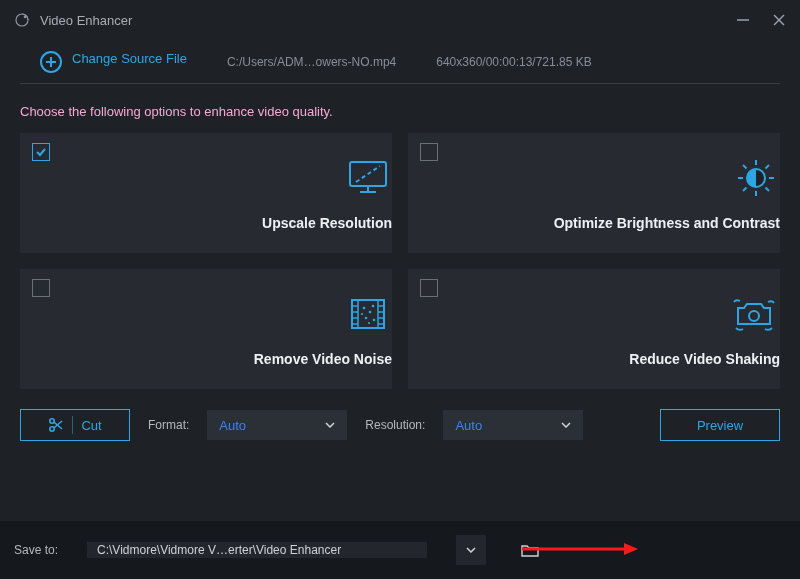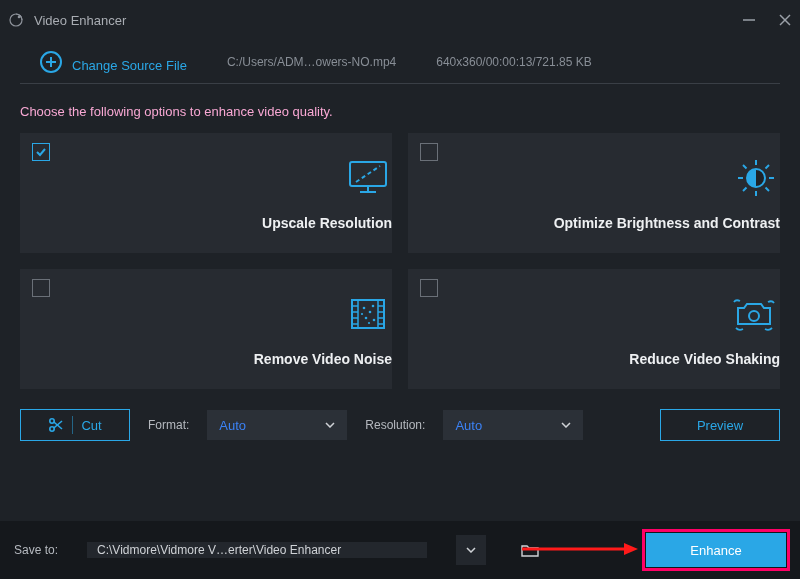--- a/index.html
+++ b/index.html
@@ -1,27 +1,27 @@
 <!DOCTYPE html>
 <html><head>
 <meta charset="utf-8">
 <style>
 * { box-sizing: border-box; margin: 0; padding: 0; font-family: "Segoe UI", Arial, sans-serif; }
 body { background: #1e2227; width: 800px; height: 579px; overflow: hidden; color: #c8c8c8; font-size: 13px; }
 
 
-.titlebar { height: 40px; display: flex; align-items: center; padding: 0 8px; background: #1e2227; }
+.titlebar { height: 40px; display: flex; align-items: center; padding: 0 14px; background: #1e2227; }
 .titlebar .app-icon { width: 16px; height: 16px; margin-right: 10px; display:flex; align-items:center; justify-content:center; }
 .titlebar .title { font-size: 13px; color: #a9adb3; flex: 1; }
 .titlebar .win-controls { display: flex; gap: 22px; color: #9aa0a8; }
 .titlebar .win-controls span { font-size: 18px; line-height: 1; cursor: pointer; }
 
 
 .source-row { height: 44px; display: flex; align-items: center; padding: 0 20px; gap: 40px; border-bottom: 1px solid #3a3f46; margin: 0 20px; }
-.change-source { display: flex; align-items: flex-end; gap: 10px; color: #2aa7e6; cursor: pointer; }
+.change-source { display: flex; align-items: flex-start; gap: 10px; color: #2aa7e6; cursor: pointer; }
 .plus-circle { width: 22px; height: 22px; border: 2px solid #2aa7e6; border-radius: 50%; display:flex; align-items:center; justify-content:center; color:#2aa7e6; font-size:16px; line-height:1; }
 .source-path, .source-meta { color: #888e96; font-size: 12px; }
 
 
 .instruction { padding: 20px 20px 14px; color: #f9a8d4; font-size: 13px; }
 
 
 .options { padding: 0 20px; display: grid; grid-template-columns: 1fr 1fr; gap: 16px 16px; }
 .option-card { background: #272b31; height: 120px; position: relative; display:flex; flex-direction:column; align-items:flex-end; justify-content:center; cursor:pointer; }
 .option-card .check { position: absolute; top: 10px; left: 12px; width: 18px; height: 18px; border: 1.5px solid #6a7078; display:flex; align-items:center; justify-content:center; }
@@ -243,23 +243,20 @@
     <svg width="10" height="6" viewBox="0 0 10 6">
         <polyline points="1,1 5,5 9,1" fill="none" stroke="#cfd2d6" stroke-width="1.5"></polyline>
       </svg>
   </div>
   <div class="folder-btn">
     <svg width="18" height="14" viewBox="0 0 18 14" fill="none" stroke="#cfd2d6" stroke-width="1.4">
       <path d="M1 3 h5 l2 2 h9 v8 h-16 z"></path>
     </svg>
   </div>
   <div class="spacer2"></div>
-  <div class="enhance-btn">
-    <span>Enhance</span>
-  </div>
 </div>
 
 <div class="arrow-ann">
   <svg width="120" height="16" viewBox="0 0 120 16">
     <line x1="2" y1="8" x2="104" y2="8" stroke="#ff1a1a" stroke-width="3"></line>
     <polygon points="104,2 118,8 104,14" fill="#ff1a1a"></polygon>
   </svg>
 </div>
 
 </body></html>

